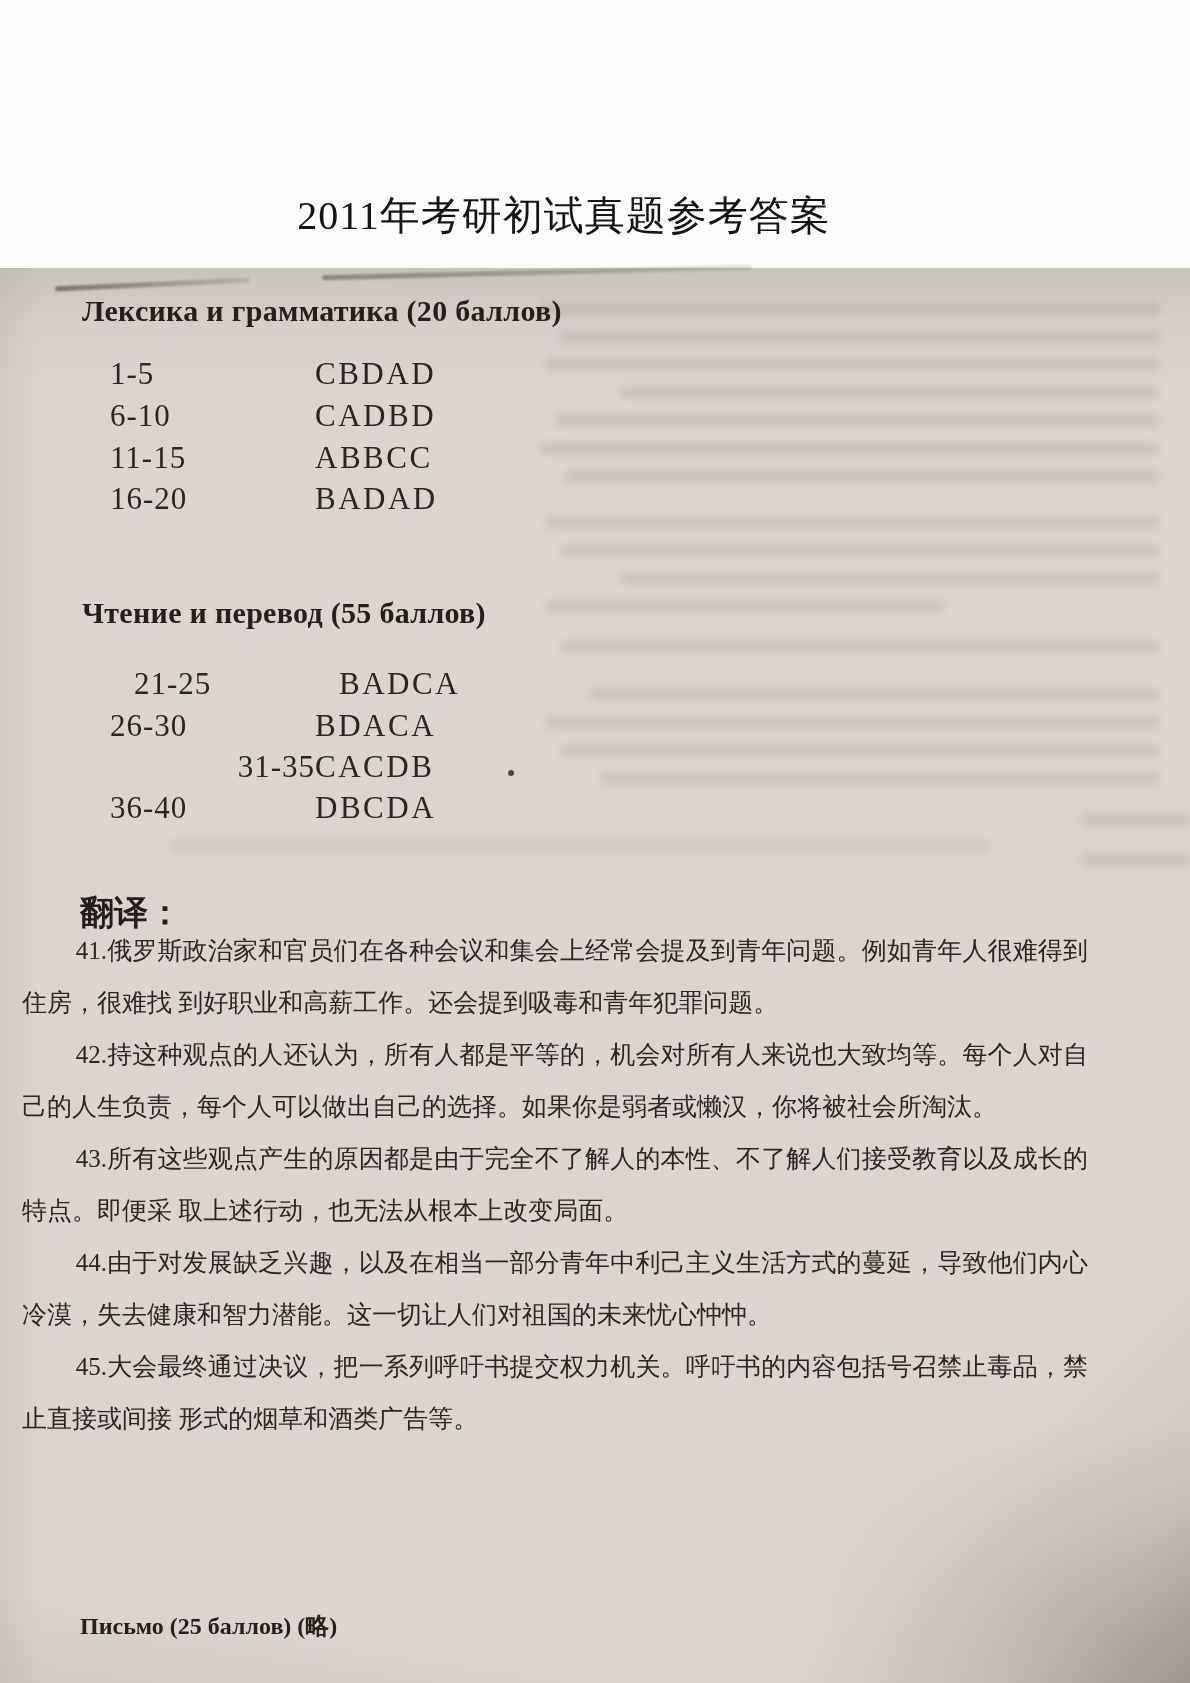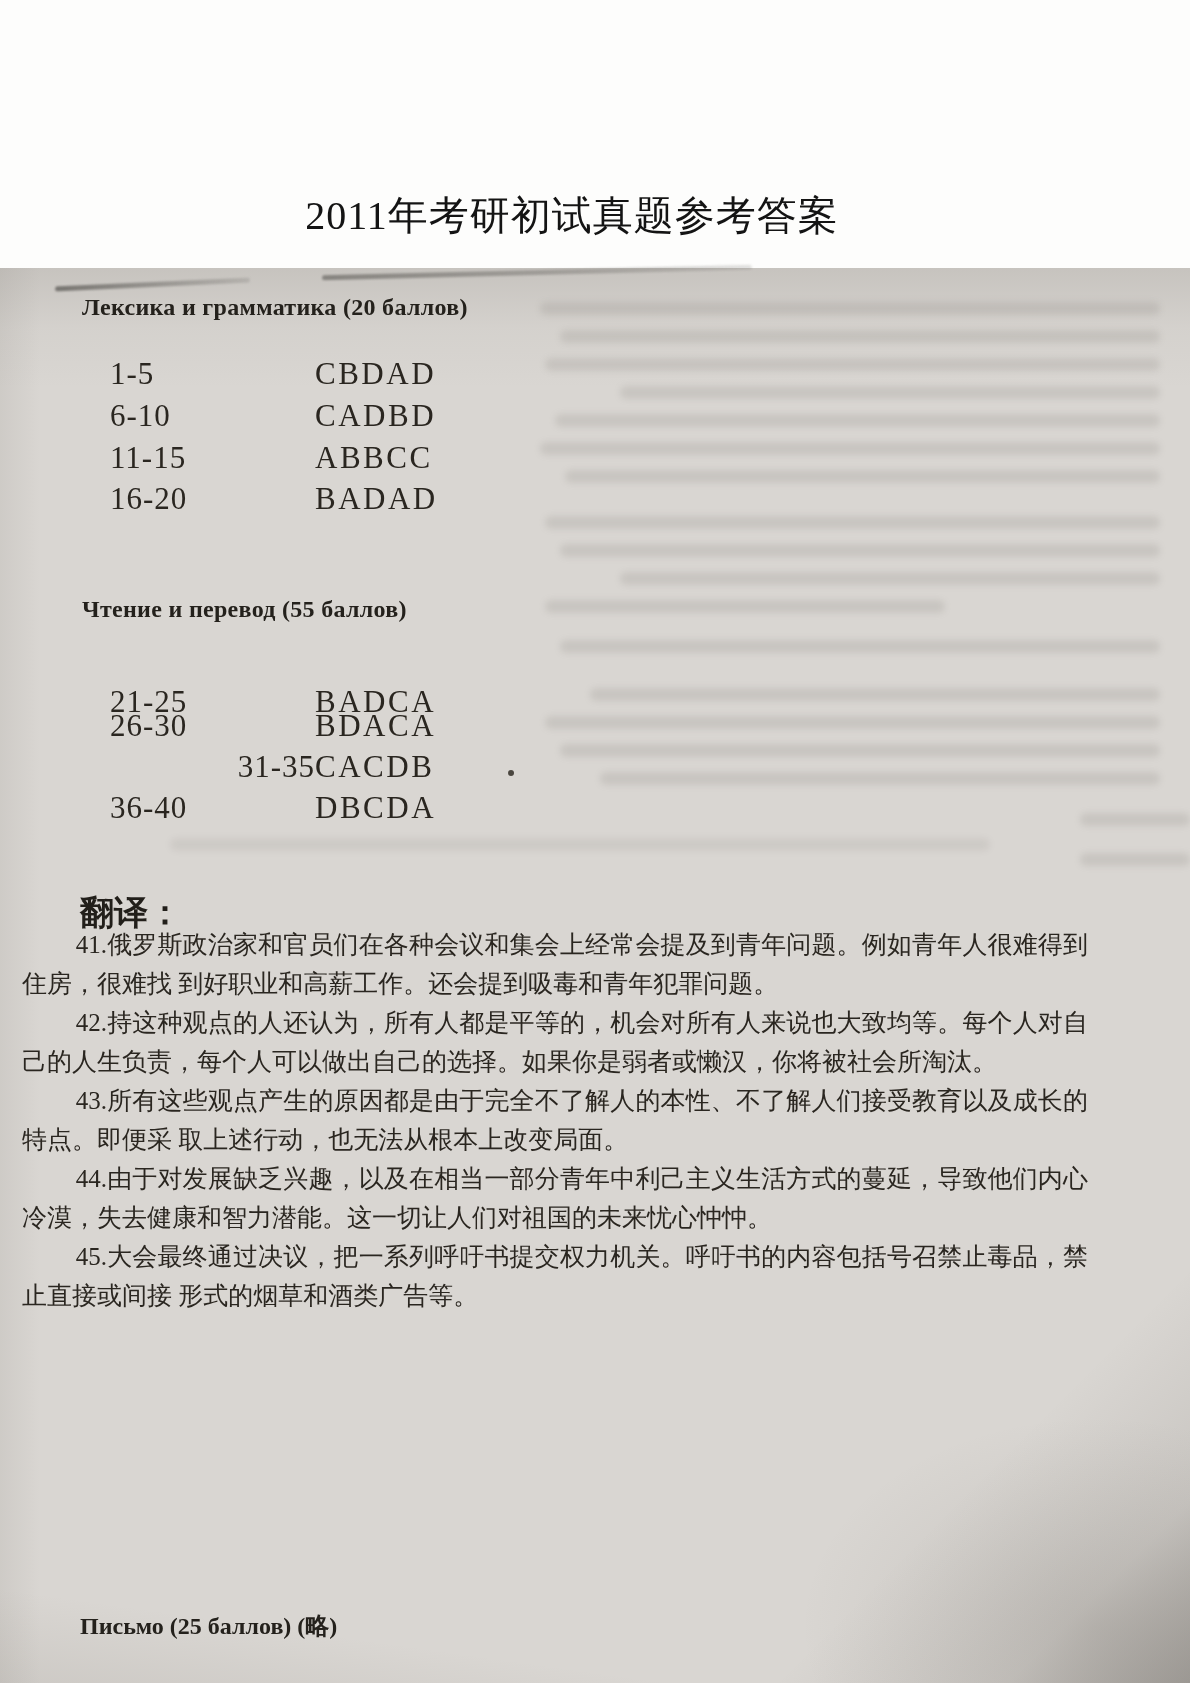--- a/index.html
+++ b/index.html
@@ -3,50 +3,50 @@
 <meta charset="utf-8">
 <style>
   html,body{margin:0;padding:0;}
   body{
     width:1190px;height:1683px;position:relative;overflow:hidden;
     background:#fdfdfc;
     font-family:"Liberation Serif","DejaVu Serif",serif;
     color:#26231e;
   }
   .title{
-    position:absolute;top:188px;left:12px;width:1120px;text-align:center;
+    position:absolute;top:188px;left:4px;width:1120px;text-align:center;
     font-size:40px;letter-spacing:1px;color:#141414;
     font-family:"Liberation Serif","DejaVu Serif",serif;
   }
   .paper{
     position:absolute;top:268px;left:0;width:1190px;height:1415px;
     background:
       linear-gradient(180deg, rgba(125,120,113,0.20) 0px, rgba(125,120,113,0.05) 60px, rgba(125,120,113,0) 120px),
       linear-gradient(90deg, rgba(110,105,98,0.10) 0px, rgba(110,105,98,0) 40px),
       linear-gradient(315deg, rgba(58,53,47,0.34) 0%, rgba(58,53,47,0.10) 7%, rgba(58,53,47,0) 16%),
       radial-gradient(ellipse 420px 300px at 92% 96%, rgba(90,84,76,0.14), rgba(90,84,76,0) 70%),
       linear-gradient(8deg, rgba(120,114,106,0.12) 0%, rgba(120,114,106,0) 6%),
       #d9d6d2;
   }
   .streak{position:absolute;background:linear-gradient(90deg, rgba(90,88,84,0.75), rgba(120,118,114,0.25));height:5px;border-radius:3px;filter:blur(1px);}
   .bleed{position:absolute;background:rgba(116,111,103,0.16);height:13px;border-radius:7px;filter:blur(3px);}
   .h-ru{
-    position:absolute;left:82px;font-weight:bold;font-size:24px;color:#24211c;
+    position:absolute;left:82px;font-weight:bold;font-size:30px;color:#24211c;
     font-family:"Liberation Serif","DejaVu Serif",serif;letter-spacing:0.3px;
   }
   .arow{position:absolute;left:110px;font-size:31px;color:#2a2620;}
   .arow .rng{display:inline-block;width:205px;letter-spacing:1px;}
   .arow .ans{display:inline-block;letter-spacing:2.5px;}
   .h-cn{
     position:absolute;left:80px;font-weight:bold;font-size:34px;color:#221f1a;
     font-family:"Liberation Sans","DejaVu Sans",sans-serif;
   }
   .paras{
     position:absolute;left:22px;top:925px;width:1066px;
-    font-size:25px;line-height:39px;color:#2a2620;
+    font-size:25px;line-height:52px;color:#2a2620;
     text-align:justify;
   }
   .paras p{margin:0;text-indent:2.15em;}
   .h-footer{
     position:absolute;left:80px;top:1342px;font-weight:bold;font-size:24px;color:#24211c;
     font-family:Liberation Serif, serif;
   }
   .dot{position:absolute;width:6px;height:6px;border-radius:50%;background:#4a463f;}
 </style>
 </head>
@@ -92,21 +92,21 @@
     </div>
     <div class="arow" style="top:172px;">
       <span class="rng">11-15</span><span class="ans">ABBCC</span>
     </div>
     <div class="arow" style="top:213px;">
       <span class="rng">16-20</span><span class="ans">BADAD</span>
     </div>
 
     <div class="h-ru" style="top:328px;">Чтение и перевод (55 баллов)</div>
 
-    <div class="arow" style="top:416px;">
+    <div class="arow" style="top:398px;margin-left:24px;">
       <span class="rng">21-25</span><span class="ans">BADCA</span>
     </div>
     <div class="arow" style="top:440px;">
       <span class="rng">26-30</span><span class="ans">BDACA</span>
     </div>
     <div class="arow" style="top:481px;text-align:right;">
       <span class="rng">31-35</span><span class="ans">CACDB</span>
     </div>
     <div class="arow" style="top:522px;">
       <span class="rng">36-40</span><span class="ans">DBCDA</span>

